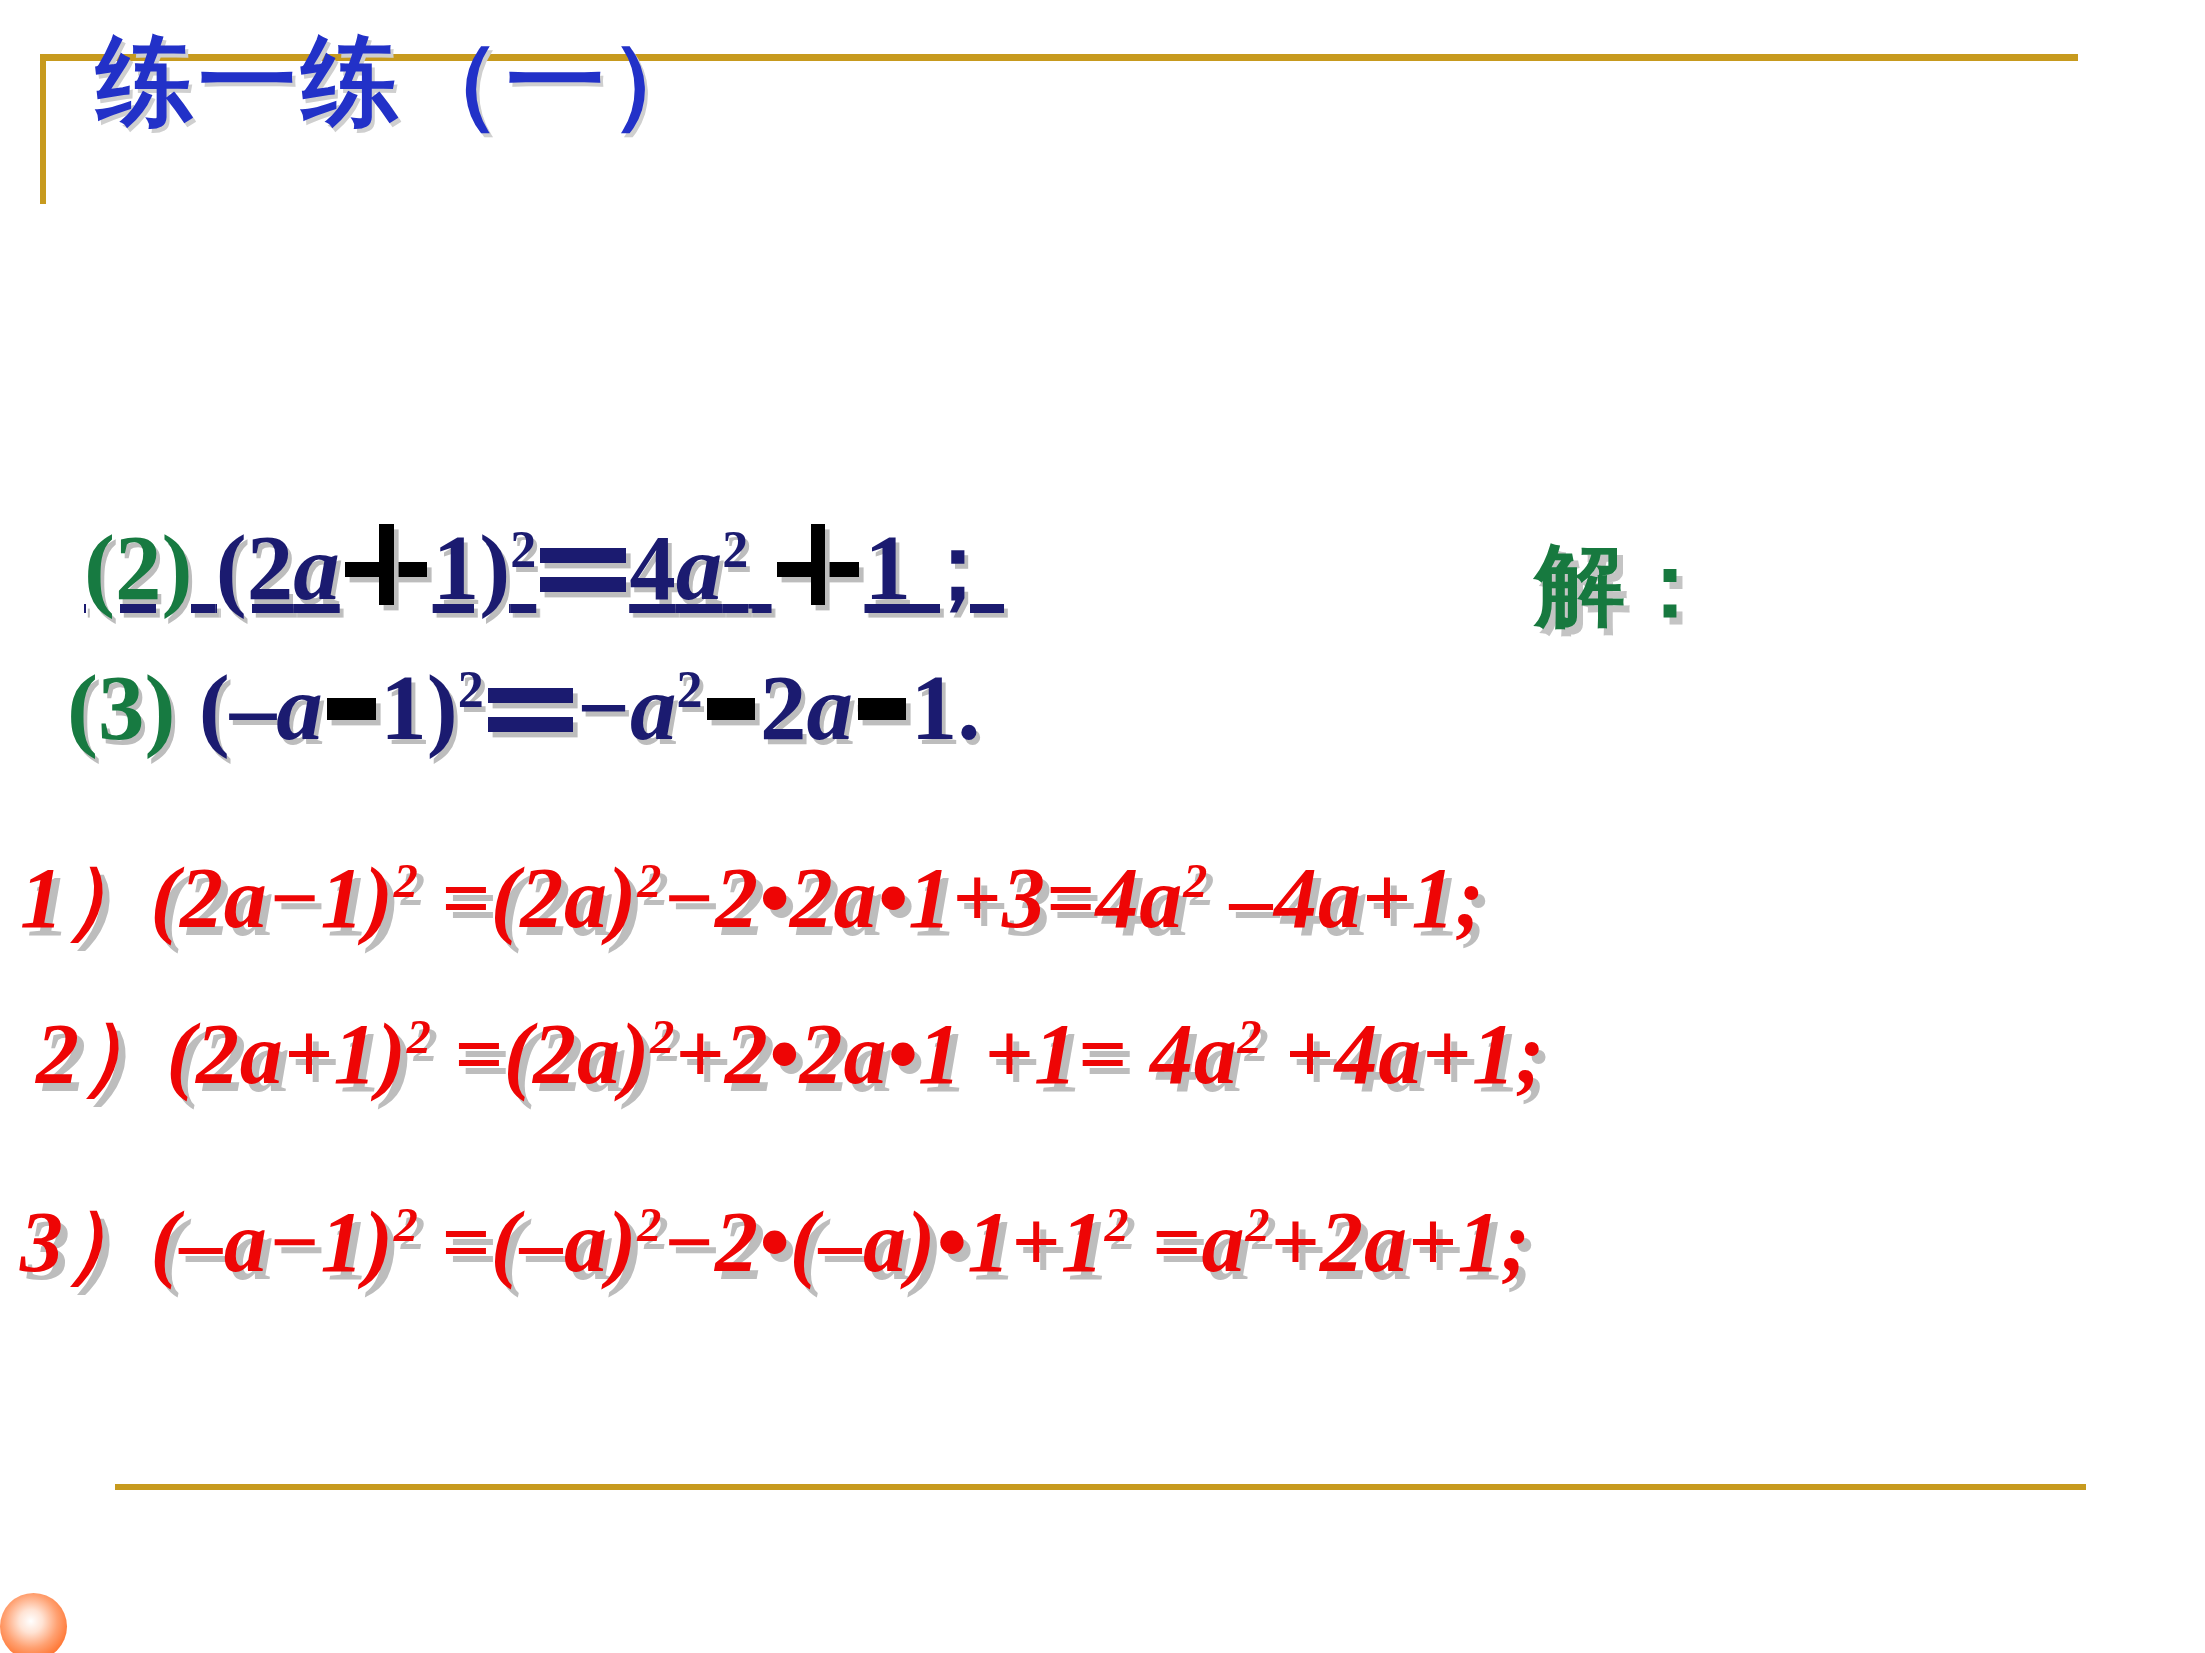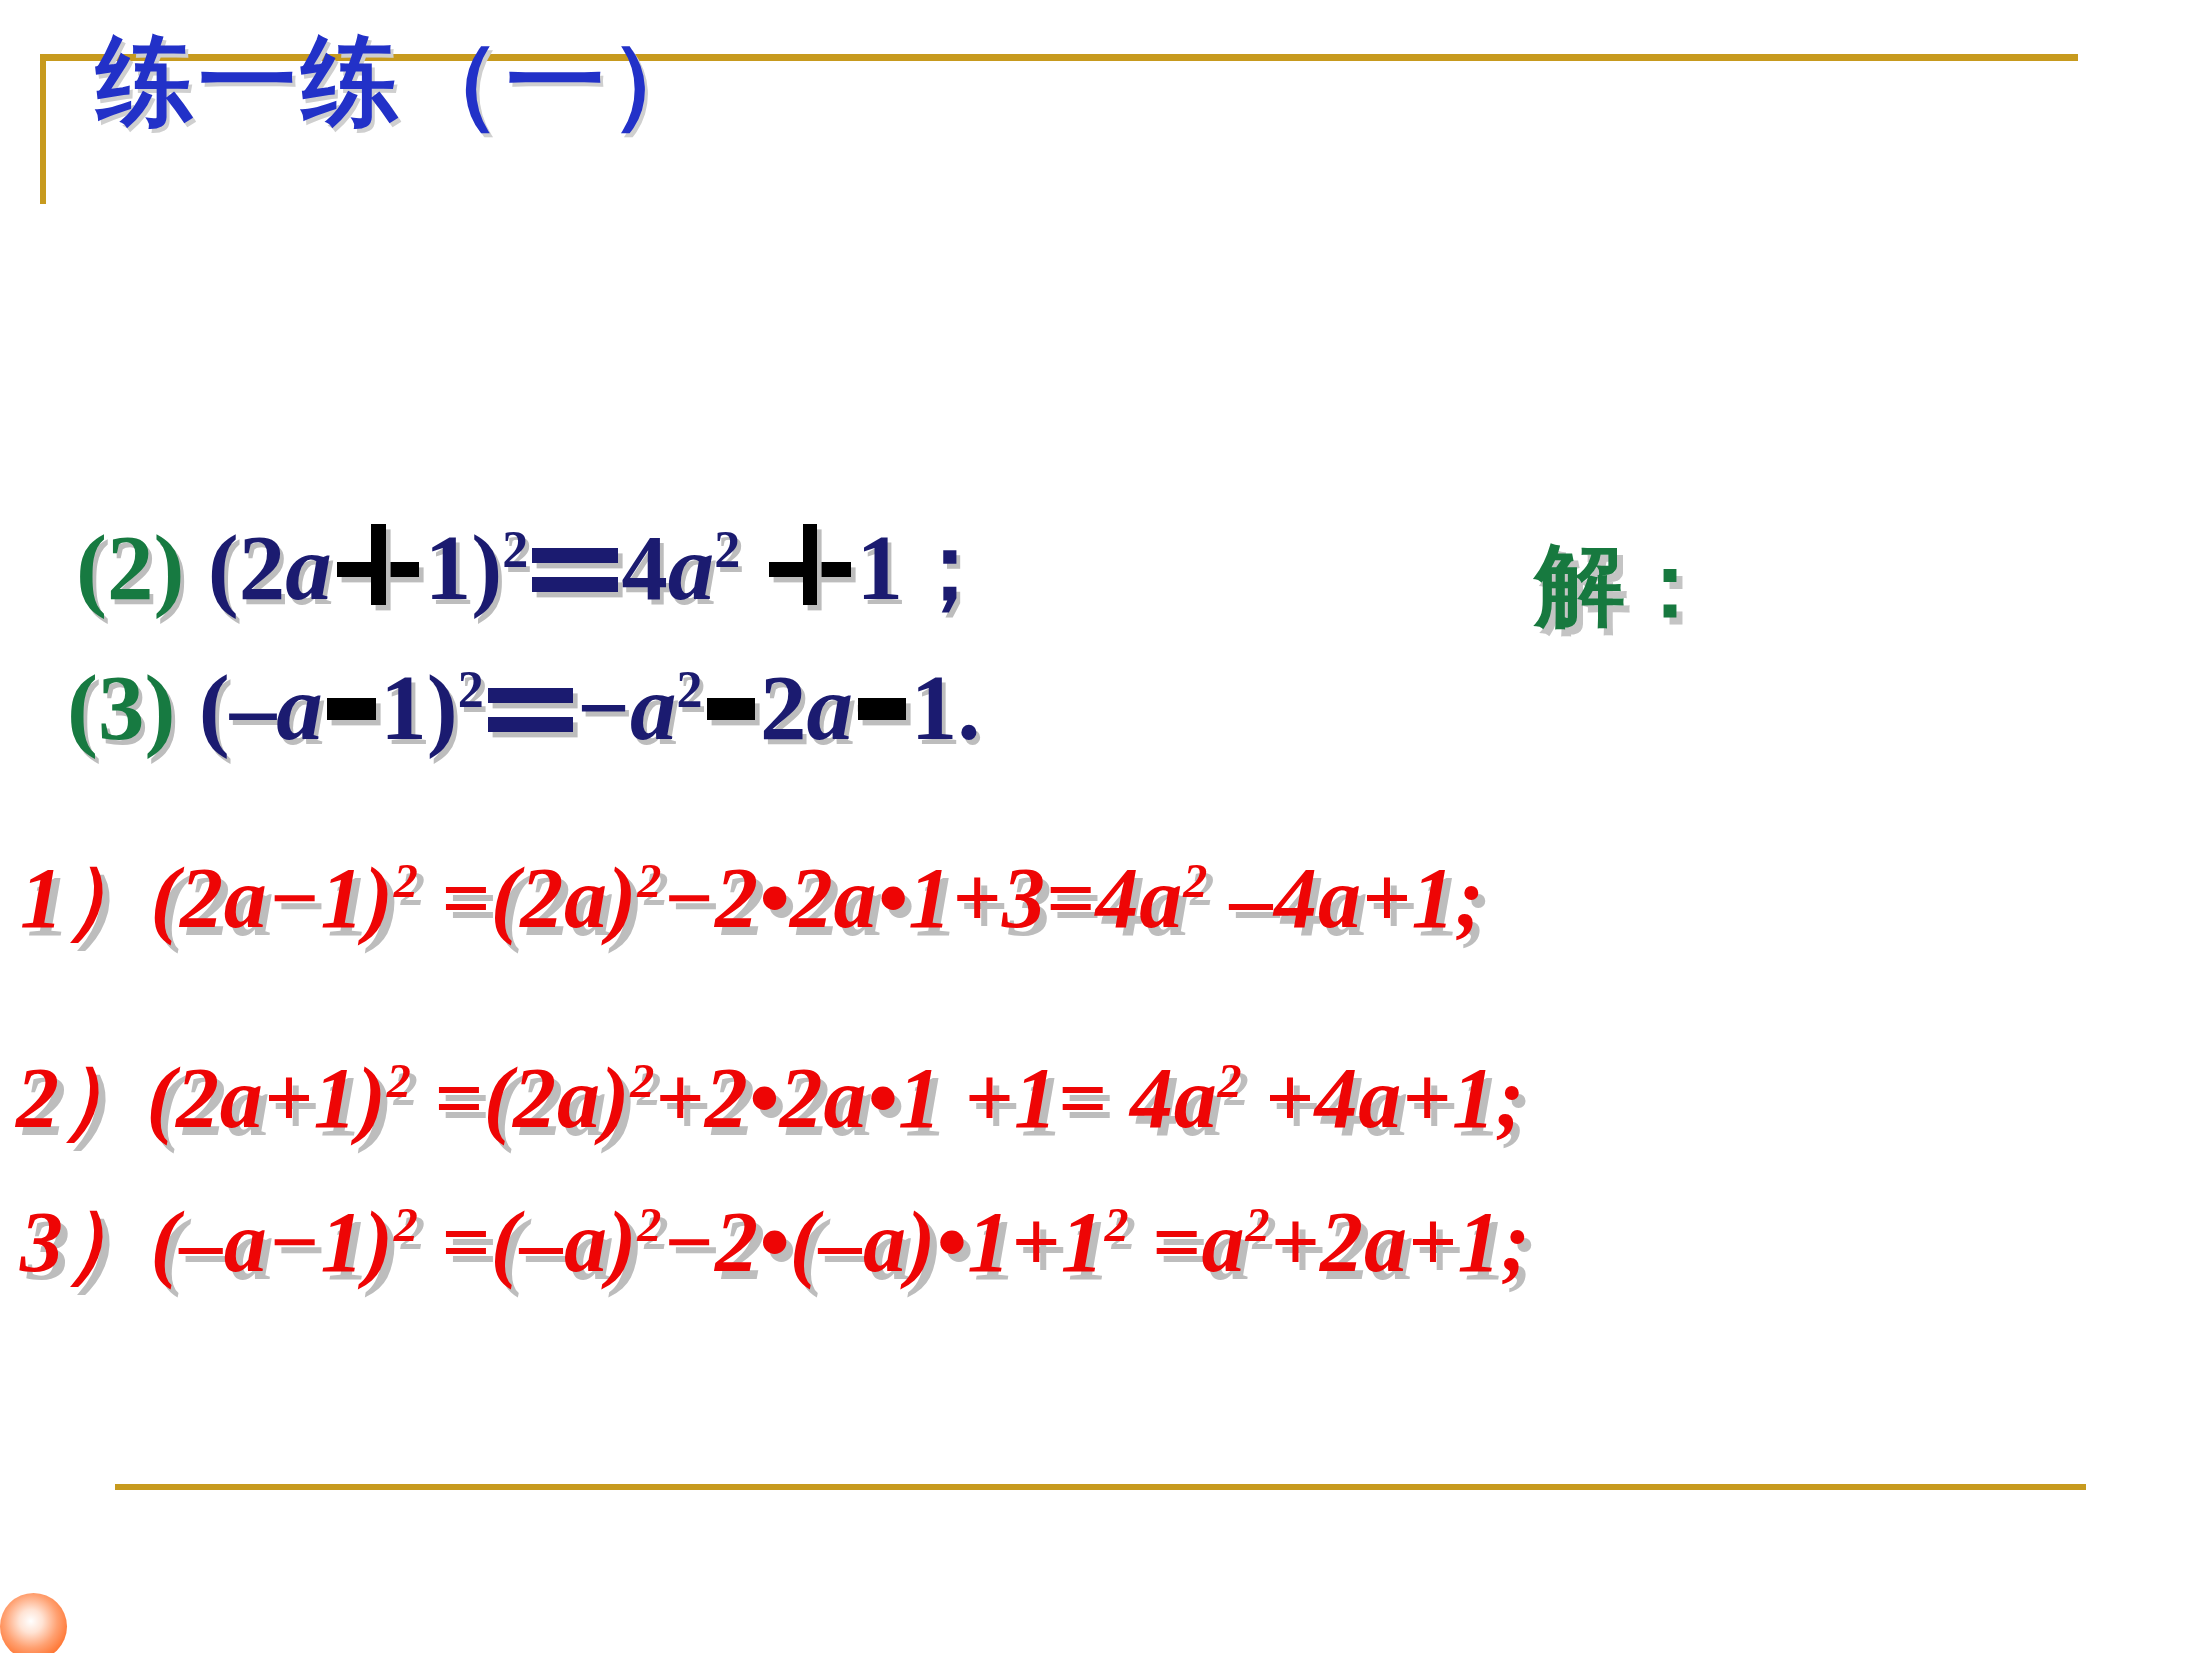--- a/index.html
+++ b/index.html
@@ -64,24 +64,24 @@
   }
   
   .sol{
     position:absolute;white-space:nowrap;
     font-size:86px;line-height:1.2;
     font-weight:bold;font-style:italic;
     color:#ee0505;letter-spacing:0.8px;
     text-shadow:6.9px 7.7px 0 #bdbdbd;
   }
   .sol1{left:20px;top:847px;}
-  .sol2{left:16px;top:1003px;margin-top:44px;}
+  .sol2{left:36px;top:1003px;}
   .sol3{left:20px;top:1191px;}
   .eq1{left:70px;top:372px;}
-  .eq2{left:76px;top:515px;}
+  .eq2{left:84px;top:515px;text-decoration:underline;}
   .eq3{left:67px;top:655px;}
   
   .sphere{
     position:absolute;left:0px;top:1593px;width:67px;height:67px;
     border-radius:50%;
     background:radial-gradient(circle at 46% 42%,
       #ffffff 0%, #ffe3d4 22%, #ffa172 50%, #ff7430 75%, #fb6317 100%);
   }
 </style>
 </head>

